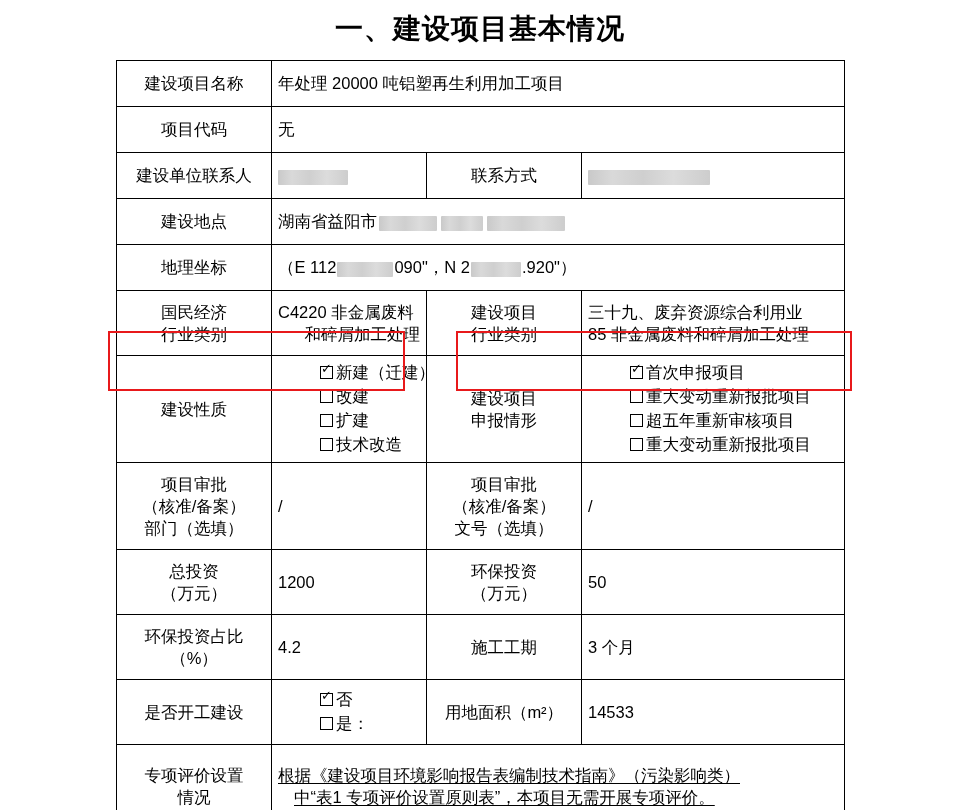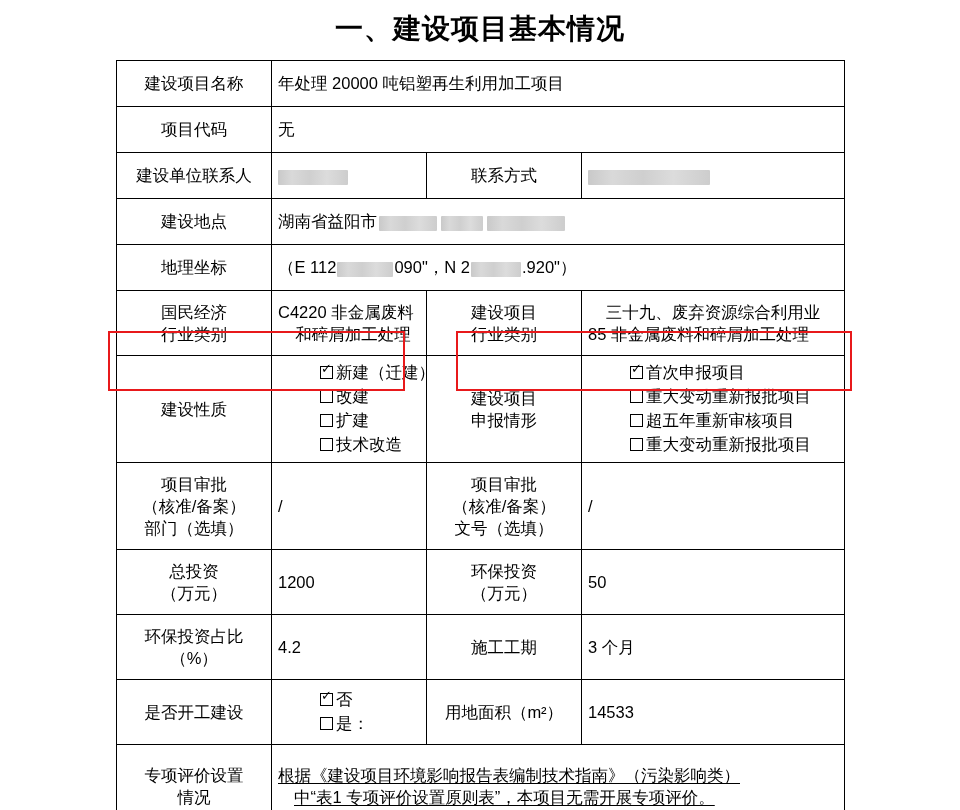--- a/index.html
+++ b/index.html
@@ -182,28 +182,28 @@
           </td>
         </tr>
 
         <tr>
           <td class="lbl ind-cell" style="height:56px">
             <span class="multi">国民经济</span>
             <span class="multi">行业类别</span>
           </td>
           <td class="val-l ind-cell">
             <span class="multi" style="text-align:left">C4220 非金属废料</span>
-            <span class="multi" style="text-align:center;padding-left:8px">和碎屑加工处理</span>
+            <span class="multi" style="text-align:right;padding-left:8px">和碎屑加工处理</span>
           </td>
           <td class="lbl ind-cell">
             <span class="multi">建设项目</span>
             <span class="multi">行业类别</span>
           </td>
           <td class="val-l ind-cell">
-            <span class="multi" style="text-align:center">三十九、废弃资源综合利用业</span>
+            <span class="multi" style="text-align:left">三十九、废弃资源综合利用业</span>
             <span class="multi" style="text-align:left">85 非金属废料和碎屑加工处理</span>
           </td>
         </tr>
 
         <tr>
           <td class="lbl" style="height:98px">建设性质</td>
           <td class="val-l">
             <span class="chk-list">
               <span class="chk-line"><span class="box checked"></span><span>新建（迁建）</span></span>
               <span class="chk-line"><span class="box"></span><span>改建</span></span>

